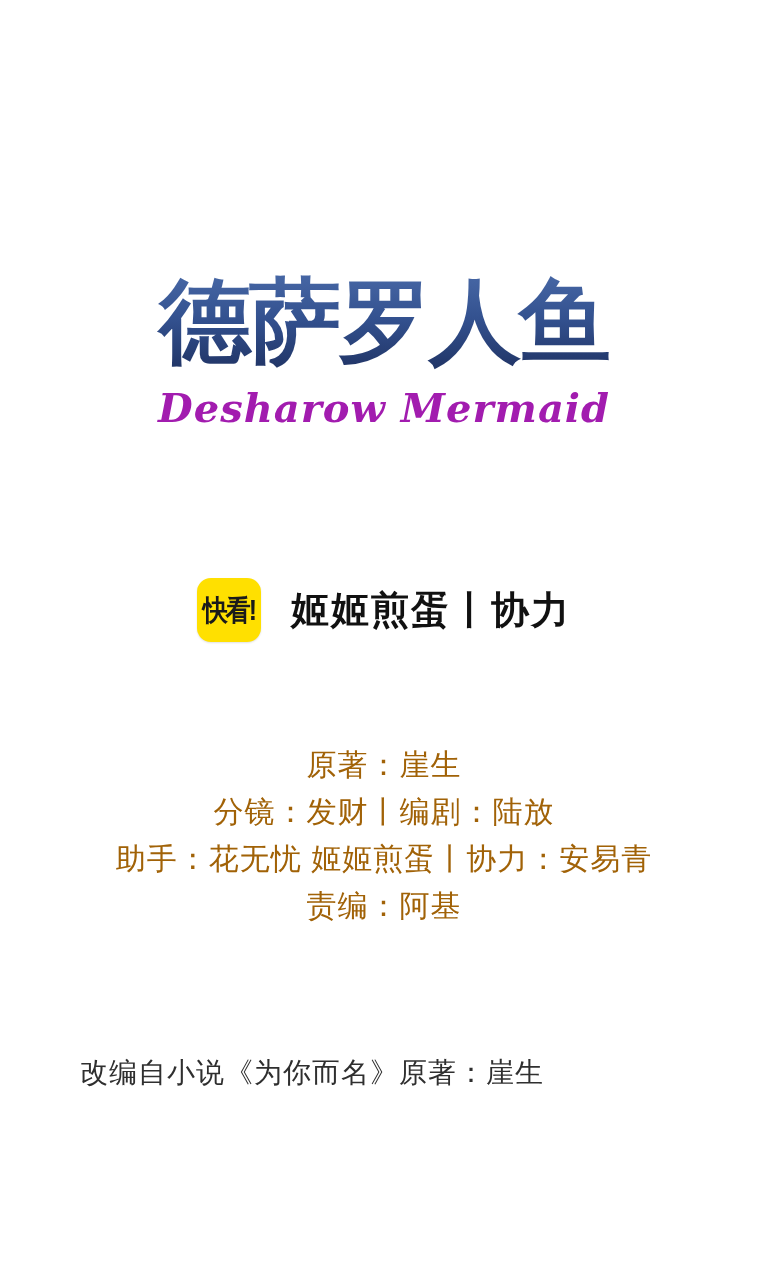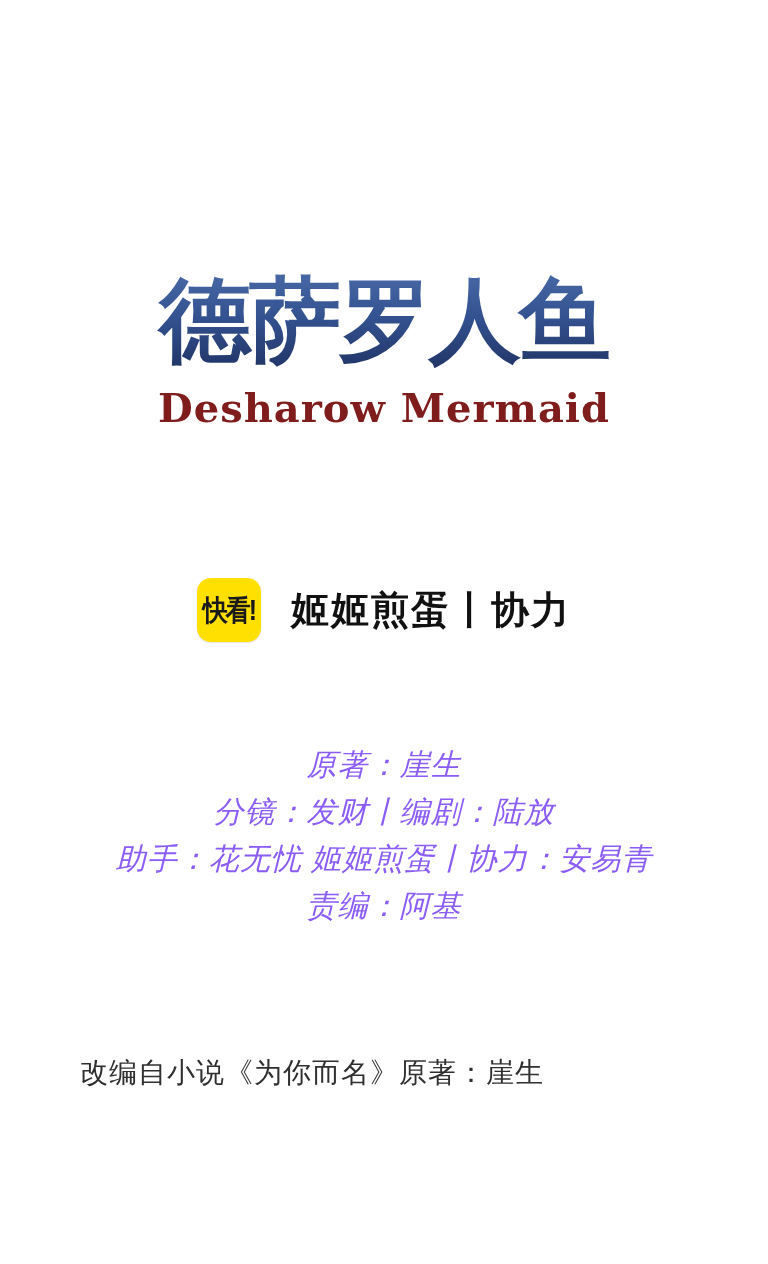--- a/index.html
+++ b/index.html
@@ -15,21 +15,21 @@
 
   
   .title-block {
     position: absolute;
     top: 262px;
     left: 0;
     width: 768px;
     text-align: center;
   }
   .title-cn {
-    font-family: Liberation Serif, serif;
+    font-family: Liberation Sans, sans-serif;
     font-weight: 700;
     font-size: 92px;
     line-height: 118px;
     letter-spacing: -2px;
     color: #2c4a86;
     text-shadow: 0 2px 2px rgba(20,30,60,0.25);
   }
   @supports ((-webkit-background-clip: text) or (background-clip: text)) {
     .title-cn {
       background: linear-gradient(180deg, #4c6dab 0%, #33518f 48%, #1d2f5e 100%);
@@ -37,24 +37,25 @@
       background-clip: text;
       -webkit-text-fill-color: transparent;
       color: transparent;
       text-shadow: none;
     }
   }
   .title-en {
     margin-top: 6px;
     font-family: "DejaVu Serif", serif;
     font-weight: 700;
+    font-style: italic;
     font-size: 40px;
     line-height: 44px;
     letter-spacing: 1px;
-    color: #7f1d1d;
+    color: #a21caf;
   }
 
   
   .publisher-row {
     position: absolute;
     top: 578px;
     left: 0;
     width: 768px;
     display: flex;
     align-items: center;
@@ -94,22 +95,21 @@
     left: 0;
     width: 768px;
     text-align: center;
   }
   .credit-line {
     font-family: "Liberation Sans", sans-serif;
     font-weight: 400;
     font-size: 30px;
     line-height: 47px;
     letter-spacing: 1px;
-    color: #8b5cf6;
-    font-style: italic;
+    color: #a16207;
   }
 
   
   .adaptation-note {
     position: absolute;
     top: 1054px;
     left: 0;
     width: 624px;
     text-align: center;
     font-family: "Liberation Sans", sans-serif;

